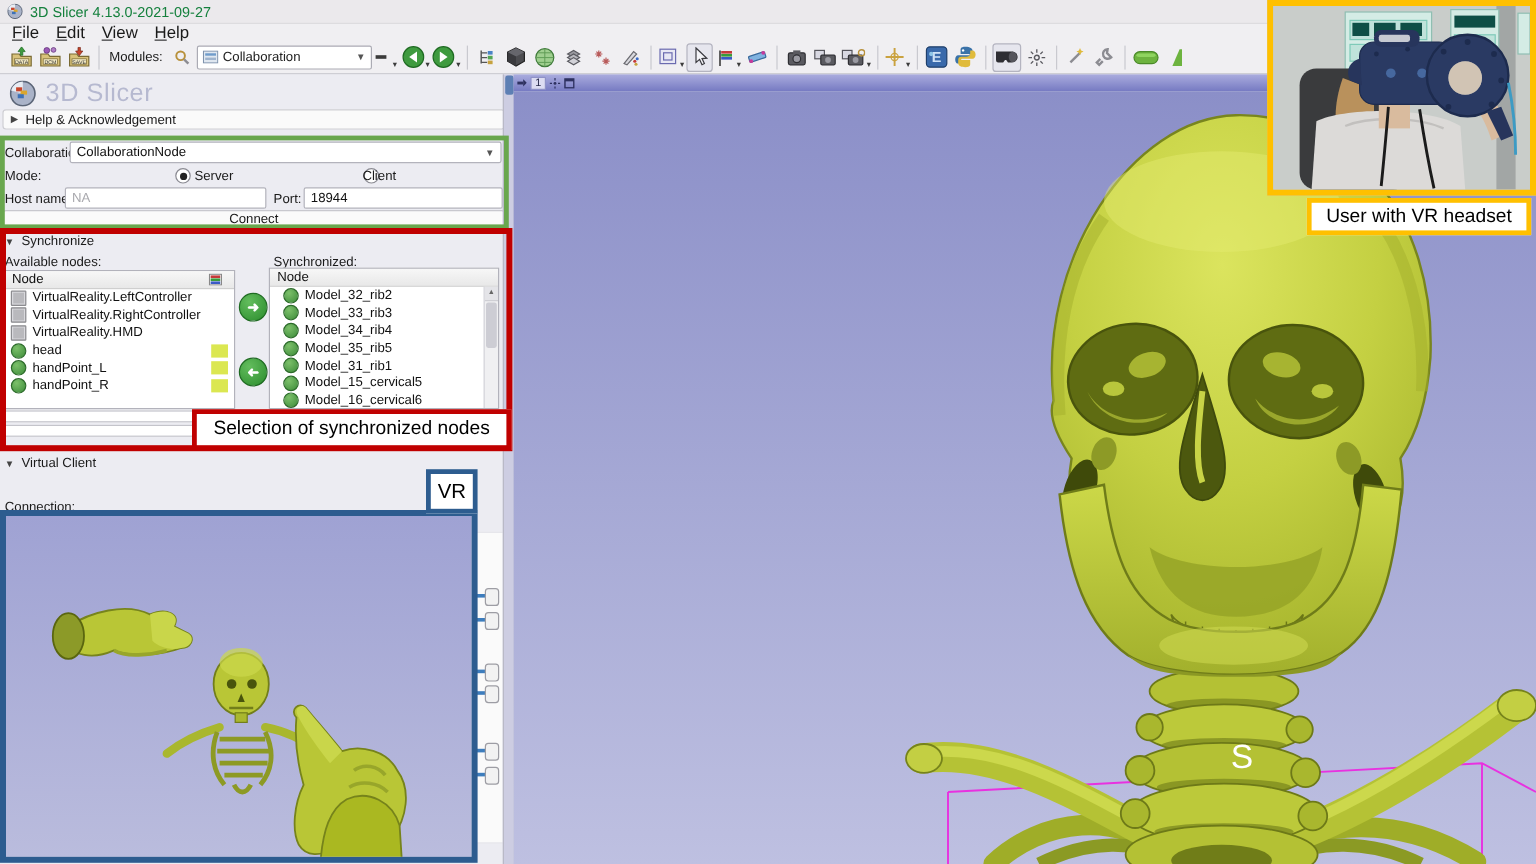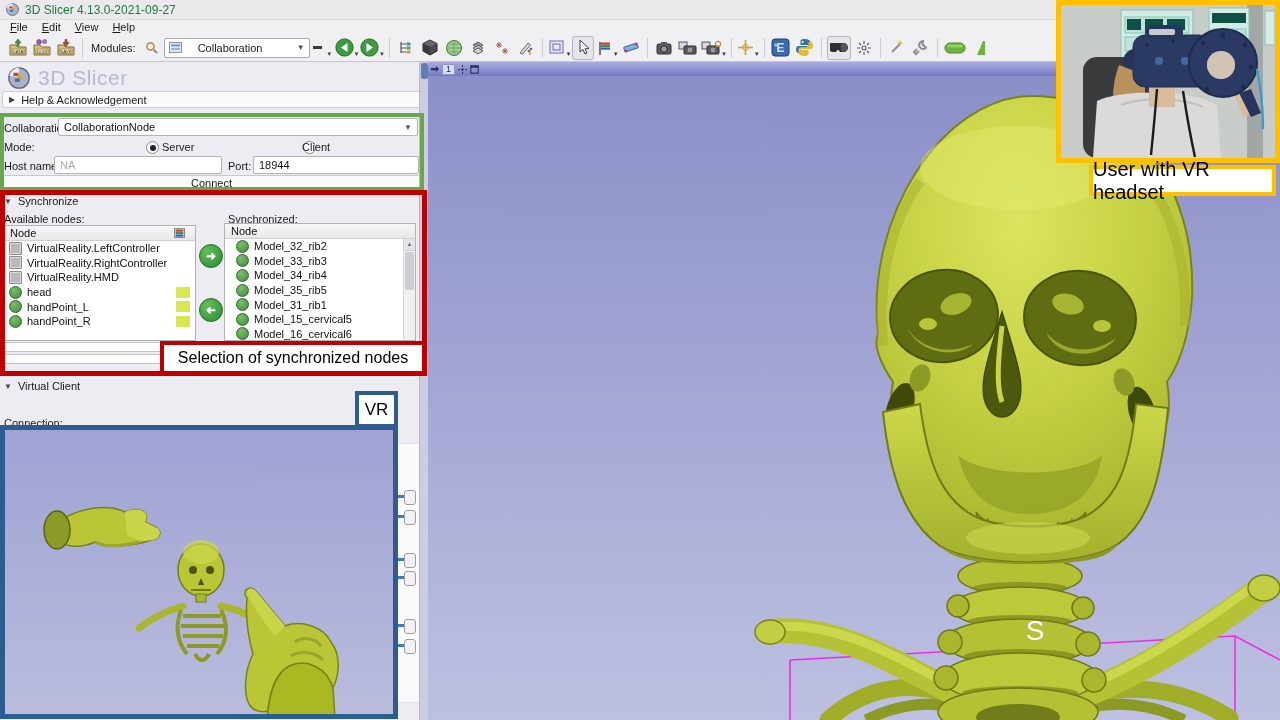--- a/index.html
+++ b/index.html
@@ -5,21 +5,21 @@
   html,body{margin:0;padding:0;background:#555;}
   .stage{position:relative;width:1280px;height:720px;overflow:hidden;
          font-family:"Liberation Sans",sans-serif;background:#ececf2;
          -webkit-font-smoothing:antialiased;}
   .abs{position:absolute;}
   
   .titlebar{left:0;top:0;width:1280px;height:20px;background:#ebe9ec;
             display:flex;align-items:center;gap:6px;padding-left:6px;box-sizing:border-box;
             border-bottom:1px solid #dddcdf;font-size:12px;color:#15803d;}
   .menubar{left:0;top:20px;width:1280px;height:14px;background:#f0eff2;display:flex;
-           align-items:center;gap:2px;font-size:11px;color:#1a1a1a;padding-left:4px;box-sizing:border-box;}
+           align-items:center;gap:2px;font-size:14px;color:#1a1a1a;padding-left:4px;box-sizing:border-box;}
   .menu-item{padding:0 6px;display:inline-block;}
   .menu-item::first-letter{text-decoration:underline;}
   .toolbar{left:0;top:34px;width:1280px;height:28px;background:#f0eff2;border-bottom:1px solid #c6c6cc;
            display:flex;align-items:center;padding-left:6px;box-sizing:border-box;font-size:11px;color:#222;}
   .tb-sep{width:1px;height:20px;background:#c9c9cf;margin:0 4px;flex:0 0 auto;}
   .tb-btn{height:24px;min-width:22px;display:flex;align-items:center;justify-content:center;
           border-radius:3px;margin:0 1px;flex:0 0 auto;position:relative;}
   .tb-btn.pressed{background:#e6e6ee;border:1px solid #b4b4c0;box-sizing:border-box;}
   .caret{font-size:7px;color:#3c3c3c;margin-left:1px;transform:translateY(6px);}
   .modcombo{width:146px;height:20px;background:#fff;border:1px solid #ababb4;border-radius:2px;
@@ -121,21 +121,21 @@
           <circle cx="5.5" cy="5.5" r="3.6" fill="none" stroke="#b8913c" stroke-width="1.6"></circle>
           <line x1="8.4" y1="8.4" x2="12" y2="12" stroke="#8c8c92" stroke-width="2"></line>
         </svg>
     </div>
     <div class="modcombo">
       <svg width="13" height="11" viewBox="0 0 13 11">
           <rect x="0.5" y="0.5" width="12" height="10" fill="#dfe7f0" stroke="#7f93ad"></rect>
           <rect x="2" y="2.4" width="9" height="2" fill="#6f9ccb"></rect>
           <rect x="2" y="6" width="9" height="2" fill="#9fb4ce"></rect>
         </svg>
-      <span style="font-size:11px;margin-left:12px;">Collaboration</span>
+      <span style="font-size:11px;">Collaboration</span>
       <span class="arrow">▼</span>
     </div>
     <div class="tb-btn">
       <svg width="14" height="14" viewBox="0 0 14 14">
           <rect x="1" y="5" width="9" height="3" fill="#3a3a3a"></rect>
         </svg>
         <span class="caret">▾</span>
     </div>
     <div class="tb-btn">
       <svg width="19" height="19" viewBox="0 0 19 19">
@@ -718,17 +718,17 @@
           <circle cx="190" cy="62" r="2.4" fill="#1d2b4e"></circle>
             <circle cx="182" cy="82" r="2.4" fill="#1d2b4e"></circle>
             <circle cx="146" cy="84" r="2.4" fill="#1d2b4e"></circle>
           <path d="M178,88 L190,112 L200,108 L190,84 Z" fill="#27355c"></path>
         </g>
         <path d="M96,84 C94,110 92,130 90,150 M122,86 C126,112 130,134 134,152" stroke="#1b1b1b" stroke-width="2.4" fill="none"></path>
         <path d="M196,64 C200,84 202,104 202,124" stroke="#3d9bc4" stroke-width="2.4" fill="none"></path>
       </g>
     </svg>
   </div>
-  <div class="abs ann-label" style="left:1089px;top:165px;width:187px;height:31px;border:4px solid #ffc000;font-size:20px;z-index:20;">
+  <div class="abs ann-label" style="left:1089px;top:165px;width:187px;height:31px;border:4px solid #ffc000;font-size:16px;z-index:20;">
     <span>User with VR headset</span>
   </div>
 
 </div>
 
 </body></html>

